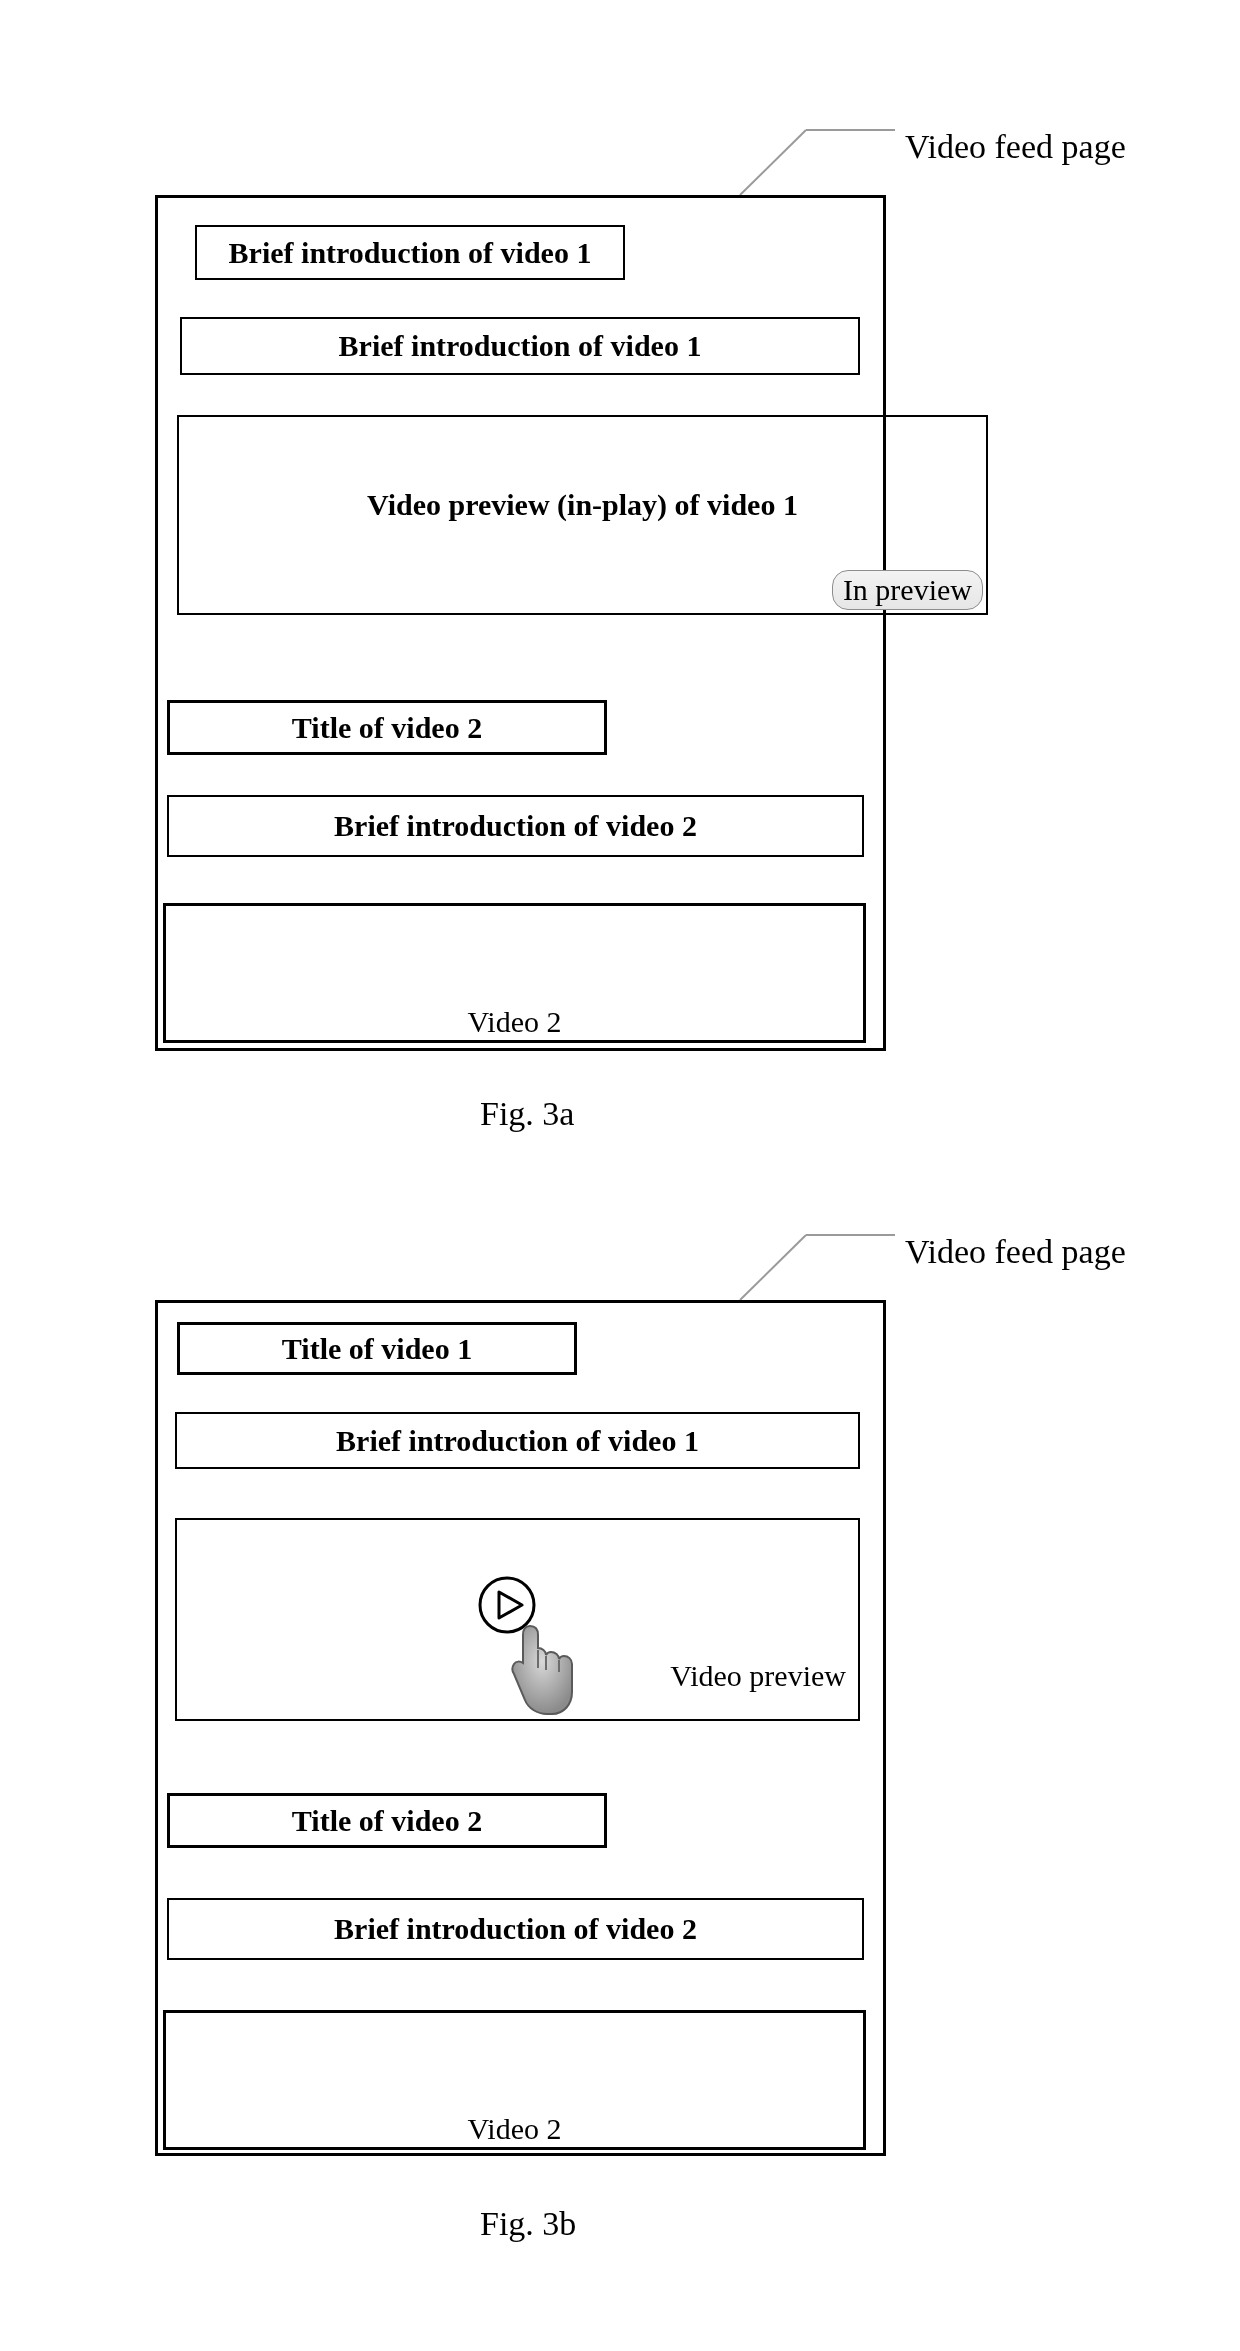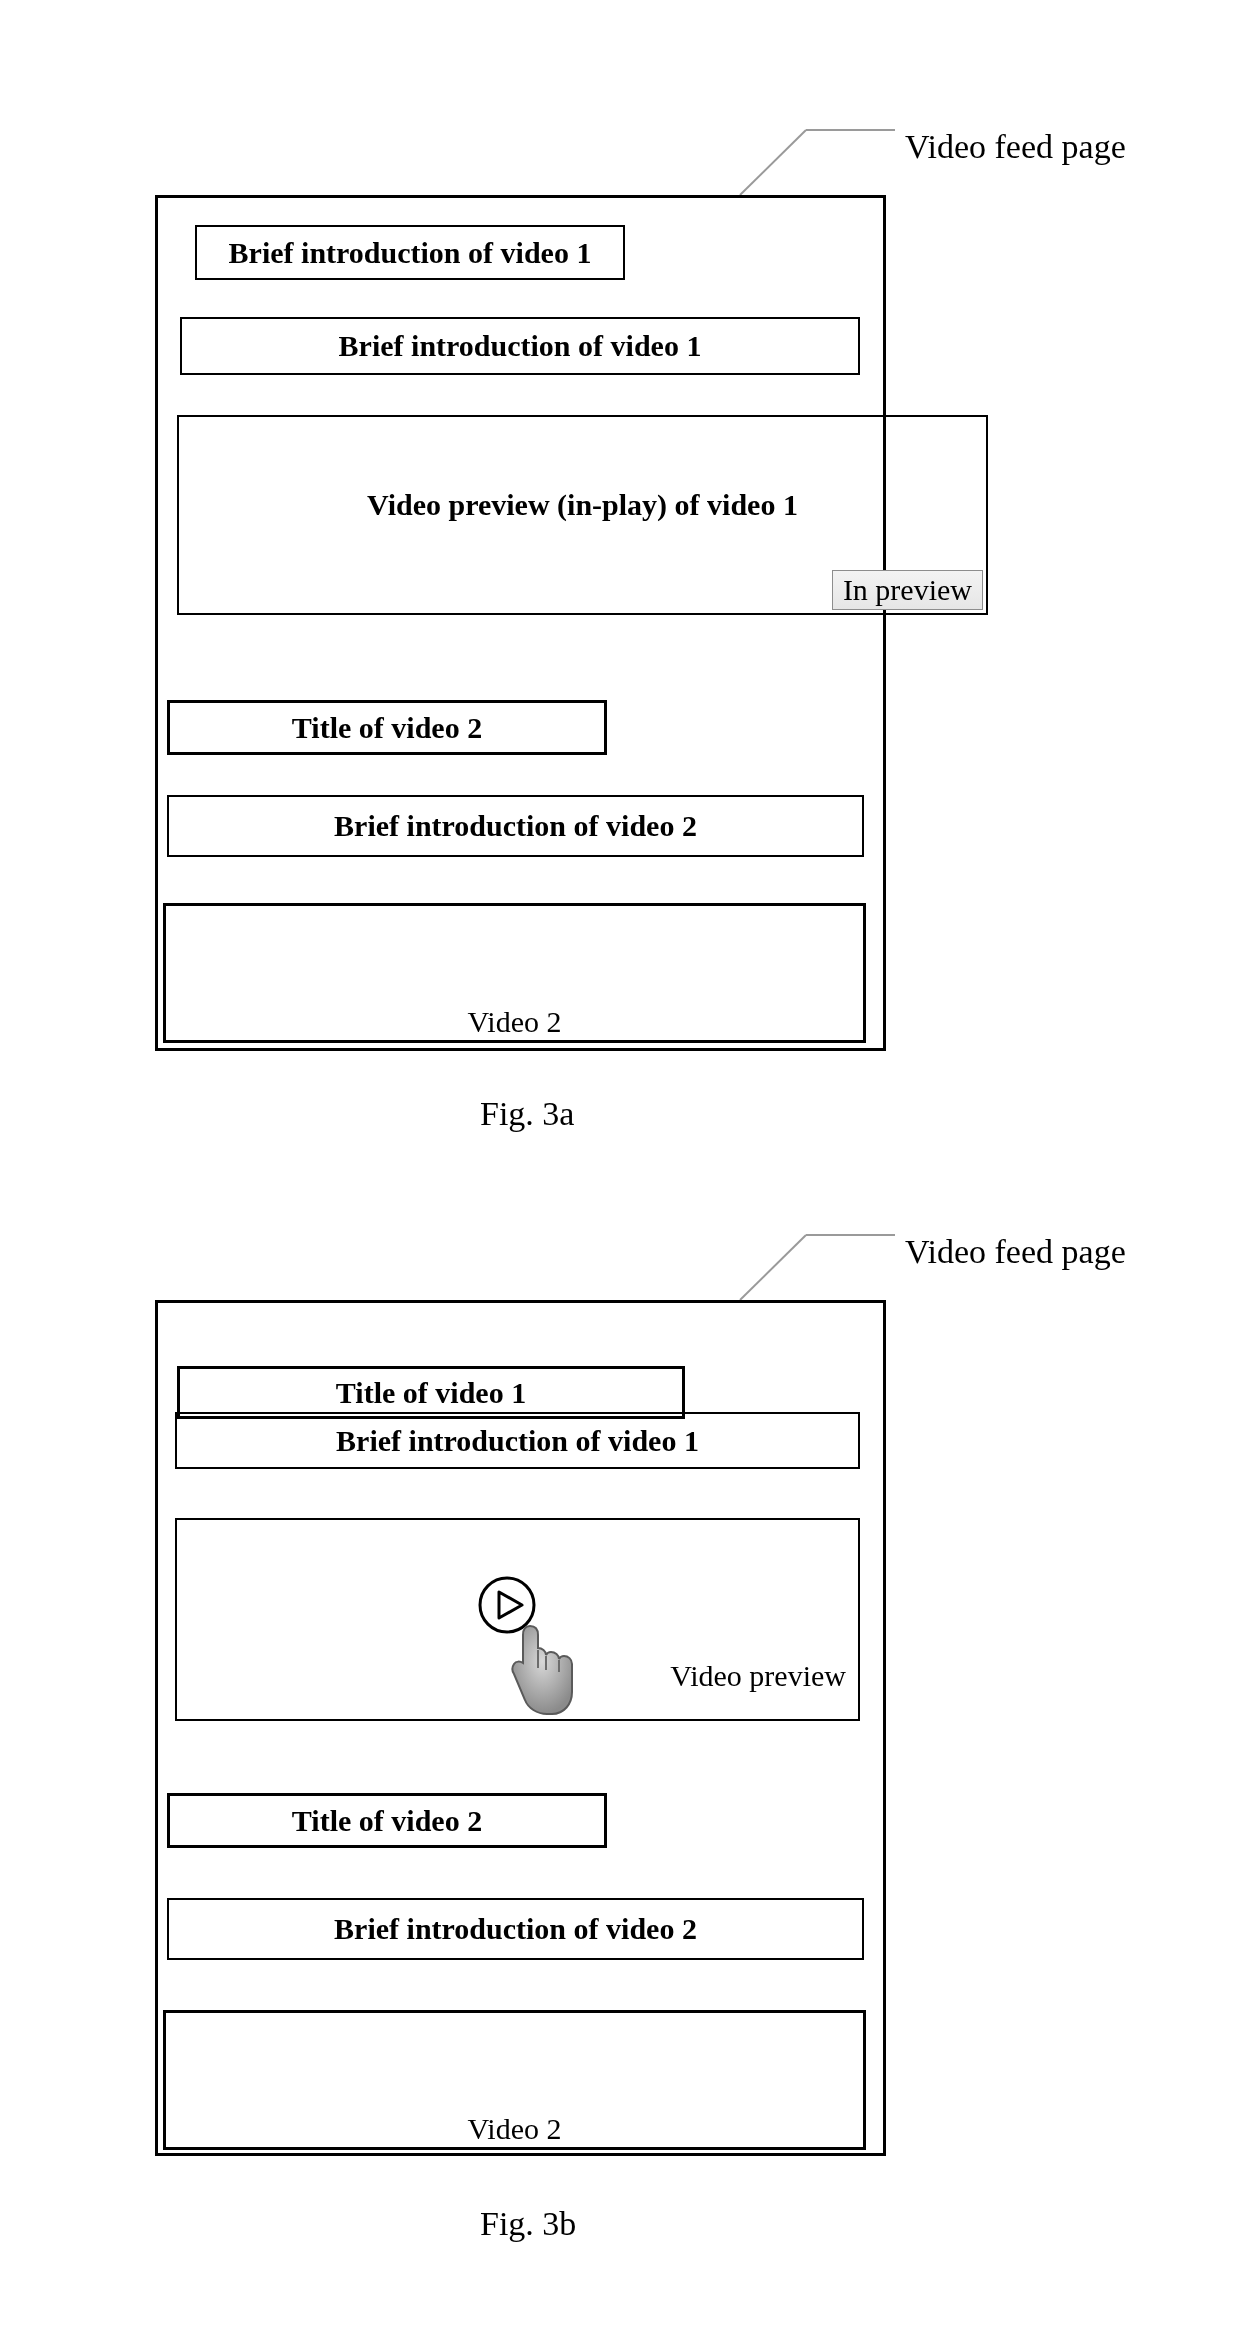--- a/index.html
+++ b/index.html
@@ -32,21 +32,21 @@
   <div class="inner-box center-text" style="left:195px;top:225px;width:430px;height:55px;">
     <span>Brief introduction of video 1</span>
   </div>
 
   <div class="inner-box center-text" style="left:180px;top:317px;width:680px;height:58px;">
     <span>Brief introduction of video 1</span>
   </div>
 
   <div class="preview-box" style="left:177px;top:415px;width:811px;height:200px;">
     <div class="center-text" style="position:absolute;inset:0;top:-20px;">Video preview (in-play) of video 1</div>
-    <div class="tag" style="right:3px;bottom:3px;">In preview</div>
+    <div class="tag" style="right:3px;bottom:3px;border-radius:16px;">In preview</div>
   </div>
 
   <div class="inner-box center-text" style="left:167px;top:700px;width:440px;height:55px;border-width:3px;">
     <span>Title of video 2</span>
   </div>
 
   <div class="inner-box center-text" style="left:167px;top:795px;width:697px;height:62px;">
     <span>Brief introduction of video 2</span>
   </div>
 
@@ -58,21 +58,21 @@
 
   <div class="callout-label" style="left:905px;top:1218px;">Video feed page</div>
 
   <svg style="left:0;top:0;" width="1240" height="1400">
     <line x1="895" y1="1235" x2="806" y2="1235" stroke="#9a9a9a" stroke-width="2"></line>
     <line x1="806" y1="1235" x2="740" y2="1300" stroke="#9a9a9a" stroke-width="2"></line>
   </svg>
 
   <div class="phone-frame" style="left:155px;top:1300px;width:725px;height:850px;"></div>
 
-  <div class="inner-box center-text" style="left:177px;top:1322px;width:508px;height:53px;border-width:3px;margin-top:44px;">
+  <div class="inner-box center-text" style="left:177px;top:1322px;width:400px;height:53px;border-width:3px;">
     <span>Title of video 1</span>
   </div>
 
   <div class="inner-box center-text" style="left:175px;top:1412px;width:685px;height:57px;">
     <span>Brief introduction of video 1</span>
   </div>
 
   <div class="preview-box" style="left:175px;top:1518px;width:685px;height:203px;">
 
     <svg width="70" height="70" style="left:300px;top:55px;">

